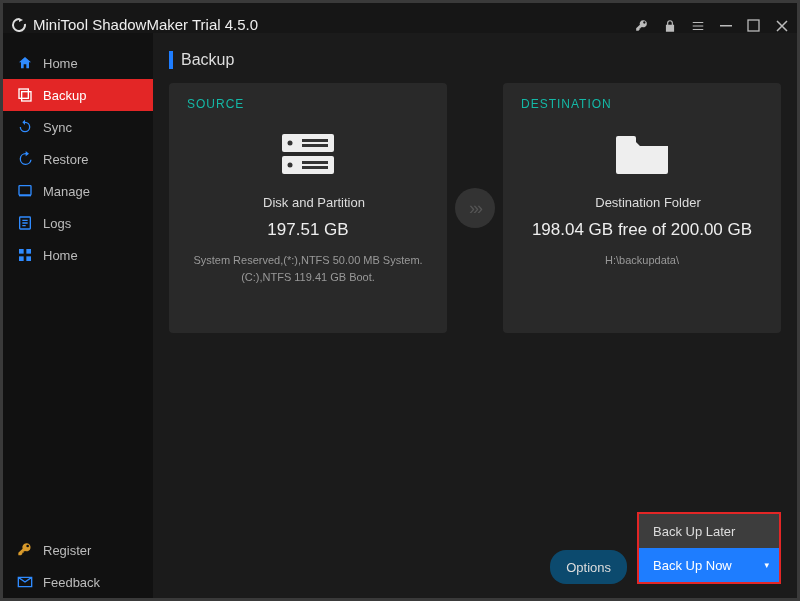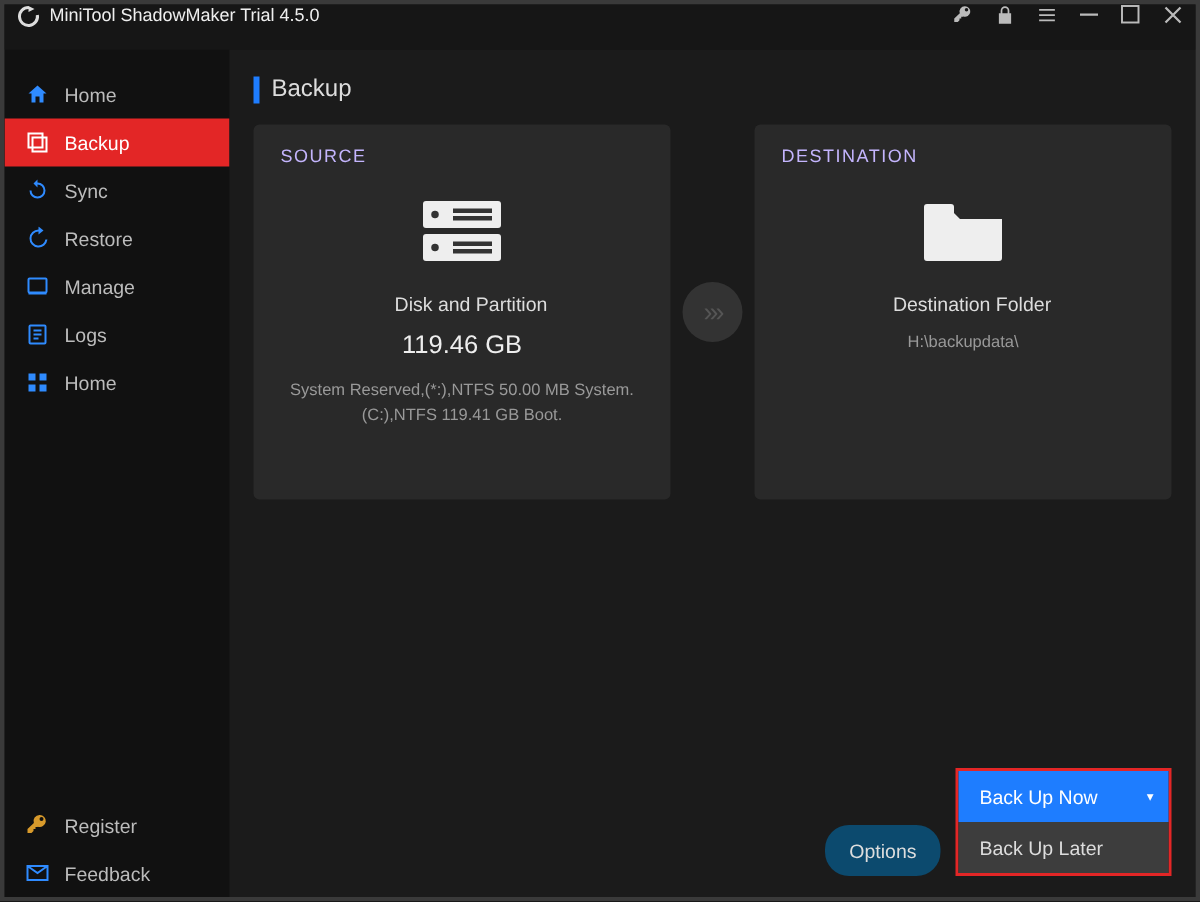--- a/index.html
+++ b/index.html
@@ -1,19 +1,19 @@
 <!DOCTYPE html>
 <html><head>
 <meta charset="utf-8">
 <style>
   * { box-sizing: border-box; margin: 0; padding: 0; }
   html, body { width: 800px; height: 601px; background: #000; font-family: "Segoe UI", Arial, sans-serif; color: #ddd; overflow: hidden; }
   .frame { width: 800px; height: 601px; border: 3px solid #3a3a3a; background: #161616; display: flex; flex-direction: column; }
   
-  .titlebar { height: 30px; background: #161616; display: flex; align-items: flex-start; padding: 0 8px; font-size: 12px; color: #eee; }
+  .titlebar { height: 30px; background: #161616; display: flex; align-items: flex-end; padding: 0 8px; font-size: 15px; color: #eee; }
   .titlebar .logo { width: 16px; height: 16px; margin-right: 6px; display:flex; align-items:center; justify-content:center; }
   .titlebar .right { margin-left: auto; display: flex; align-items: center; gap: 14px; }
   .titlebar .right svg, .titlebar .right .win-btn { width: 14px; height: 14px; display:flex; align-items:center; justify-content:center; color:#bbb; }
   .titlebar .key-icon { color:#d89a2b; }
   
   .body { flex: 1; display: flex; overflow:hidden; }
   
   .sidebar { width: 150px; background: #111; display: flex; flex-direction: column; padding-top: 14px; }
   .side-item { display: flex; align-items: flex-end; gap: 10px; padding: 8px 14px; font-size: 13px; color: #bcbcbc; cursor: pointer; }
   .side-item.active { background: #e32626; color: #fff; }
@@ -22,21 +22,21 @@
   .side-item.active .ic { color:#fff; }
   .spacer { flex: 1; }
   .side-bottom .side-item .ic-key { color:#d89a2b; }
   .side-bottom .side-item .ic-mail { color:#2f8bff; }
   
   .main { flex:1; background:#1b1b1b; display:flex; flex-direction:column; padding: 18px 16px 12px 16px; position:relative; }
   .page-heading { display:flex; align-items:center; gap:8px; font-size:16px; color:#ddd; margin-bottom:14px; }
   .page-heading .bar { width:4px; height:18px; background:#1e7dff; }
   .cards { display:flex; align-items:stretch; gap:0; }
   .card { flex:1; background:#292929; border-radius:4px; padding:14px 18px 28px 18px; height:250px; display:flex; flex-direction:column; align-items:center; }
-  .card .card-title { align-self:flex-start; font-size:12px; letter-spacing:1px; color:#c4b5fd; margin-bottom:10px; }
+  .card .card-title { align-self:flex-start; font-size:12px; letter-spacing:1px; color:#14b8a6; margin-bottom:10px; }
   .card .big-icon { margin-top:6px; margin-bottom:14px; height:54px; display:flex; align-items:center; justify-content:center; }
   .card .line1 { font-size:13px; color:#ddd; margin-bottom:10px;margin-left:12px; }
   .card .line2 { font-size:17px; color:#eee; margin-bottom:12px; }
   .card .line3 { font-size:11px; color:#999; text-align:center; line-height:1.5; max-width:260px; }
   .arrow-between { width:56px; display:flex; align-items:center; justify-content:center; }
   .arrow-circle { width:40px; height:40px; border-radius:50%; background:#333; display:flex; align-items:center; justify-content:center; color:#555; font-size:18px; letter-spacing:-2px; }
   
   .bottom-bar { position:absolute; right:16px; bottom:14px; display:flex; align-items:flex-end; gap:10px; }
   .btn { height:34px; padding:0 16px; font-size:13px; display:flex; align-items:center; justify-content:center; border:none; cursor:pointer; color:#ddd; }
   .btn-options { background:#0c4a6e;border-radius:16px; }
@@ -195,47 +195,48 @@
               <rect x="6" y="26" width="52" height="18" rx="2" fill="#eee"></rect>
               <circle cx="14" cy="13" r="2.5" fill="#333"></circle>
               <rect x="26" y="9" width="26" height="3" fill="#333"></rect>
               <rect x="26" y="14" width="26" height="3" fill="#333"></rect>
               <circle cx="14" cy="35" r="2.5" fill="#333"></circle>
               <rect x="26" y="31" width="26" height="3" fill="#333"></rect>
               <rect x="26" y="36" width="26" height="3" fill="#333"></rect>
             </svg>
           </div>
           <div class="line1">Disk and Partition</div>
-          <div class="line2">119.46 GB</div>
+          <div class="line2">197.51 GB</div>
           <div class="line3">System Reserved,(*:),NTFS 50.00 MB System. (C:),NTFS 119.41 GB Boot.</div>
         </div>
 
         <div class="arrow-between">
           <div class="arrow-circle">›››</div>
         </div>
 
         <div class="card">
           <div class="card-title">DESTINATION</div>
           <div class="big-icon">
             <svg viewBox="0 0 64 48" width="64" height="48" fill="#eee">
               <path d="M6 10h18l6 6h28v26a2 2 0 0 1-2 2H8a2 2 0 0 1-2-2z"></path>
               <rect x="6" y="6" width="20" height="8" rx="2"></rect>
             </svg>
           </div>
           <div class="line1">Destination Folder</div>
+          <div class="line2">198.04 GB free of 200.00 GB</div>
           <div class="line3">H:\backupdata\</div>
         </div>
       </div>
 
       <div class="bottom-bar">
         <button class="btn btn-options">Options</button>
         <div class="dropdown-stack">
+          <button class="btn btn-later">Back Up Later</button>
           <button class="btn btn-now">
             <span>Back Up Now</span>
             <span class="caret">▾</span>
           </button>
-          <button class="btn btn-later">Back Up Later</button>
         </div>
       </div>
 
     </div>
   </div>
 </div>
 
 </body></html>

